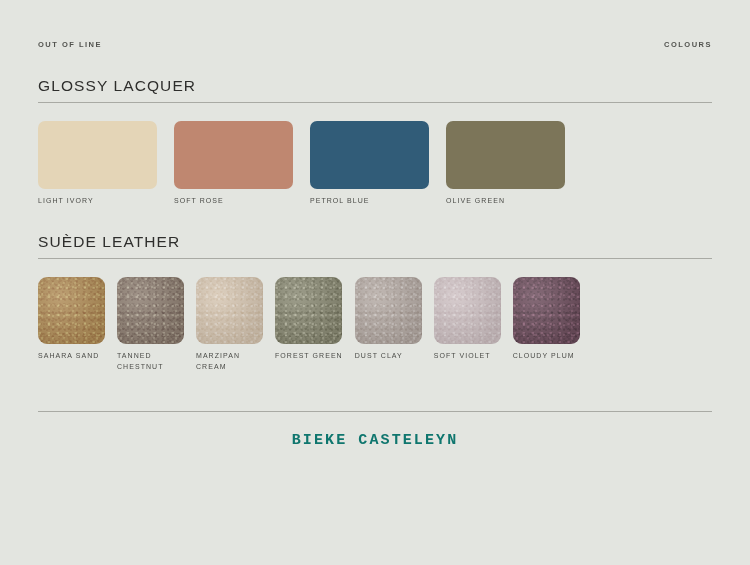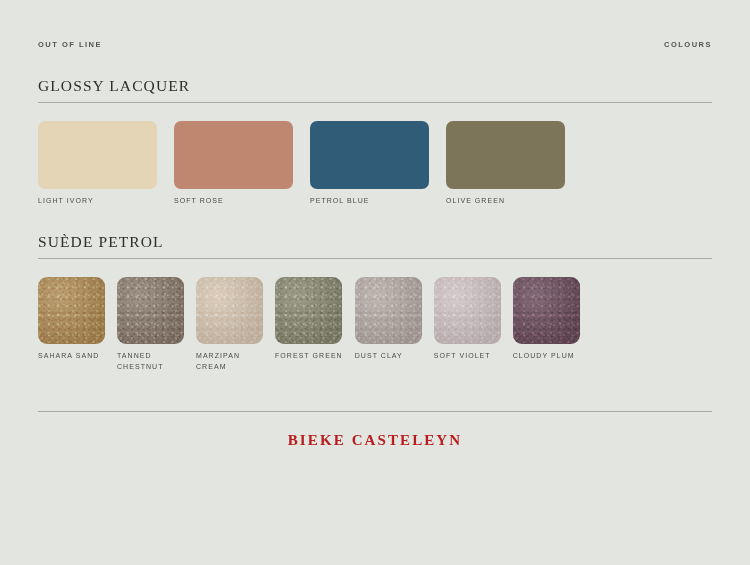--- a/index.html
+++ b/index.html
@@ -41,21 +41,21 @@
   }
 
   
   .section {
     margin-top: 28px;
   }
   .section.suede {
     margin-top: 26px;
   }
   .section-title {
-    font-family: Liberation Serif, serif;
+    font-family: Liberation Sans, sans-serif;
     font-size: 15.5px;
     letter-spacing: 1.1px;
     color: #2e2e2c;
     font-weight: 400;
     padding-bottom: 7px;
   }
   .rule {
     height: 1px;
     background: #a9aaa4;
     width: 100%;
@@ -140,24 +140,24 @@
   .footer {
     padding-bottom: 24px;
   }
   .footer-rule {
     height: 1px;
     background: #a9aaa4;
     width: 100%;
   }
   .signature {
     text-align: center;
-    font-family: Liberation Serif, serif;
+    font-family: Liberation Mono, monospace;
     font-size: 15px;
     letter-spacing: 2.1px;
-    color: #b91c1c;
+    color: #0f766e;
     font-weight: 700;
     padding-top: 20px;
   }
 </style>
 </head>
 <body>
 
 <div class="page">
 
   <div class="meta-bar">
@@ -188,21 +188,21 @@
 
       <div class="swatch-cell">
         <div class="chip" style="background:#7c7559"></div>
         <div class="chip-label">OLIVE GREEN</div>
       </div>
 
     </div>
   </div>
 
   <div class="section suede">
-    <div class="section-title">SUÈDE PETROL</div>
+    <div class="section-title">SUÈDE LEATHER</div>
     <div class="rule"></div>
 
     <div class="swatch-row suede">
 
       <div class="swatch-cell">
         <div class="chip" style="background:#b08d58"></div>
         <div class="chip-label">SAHARA SAND</div>
       </div>
 
       <div class="swatch-cell">

